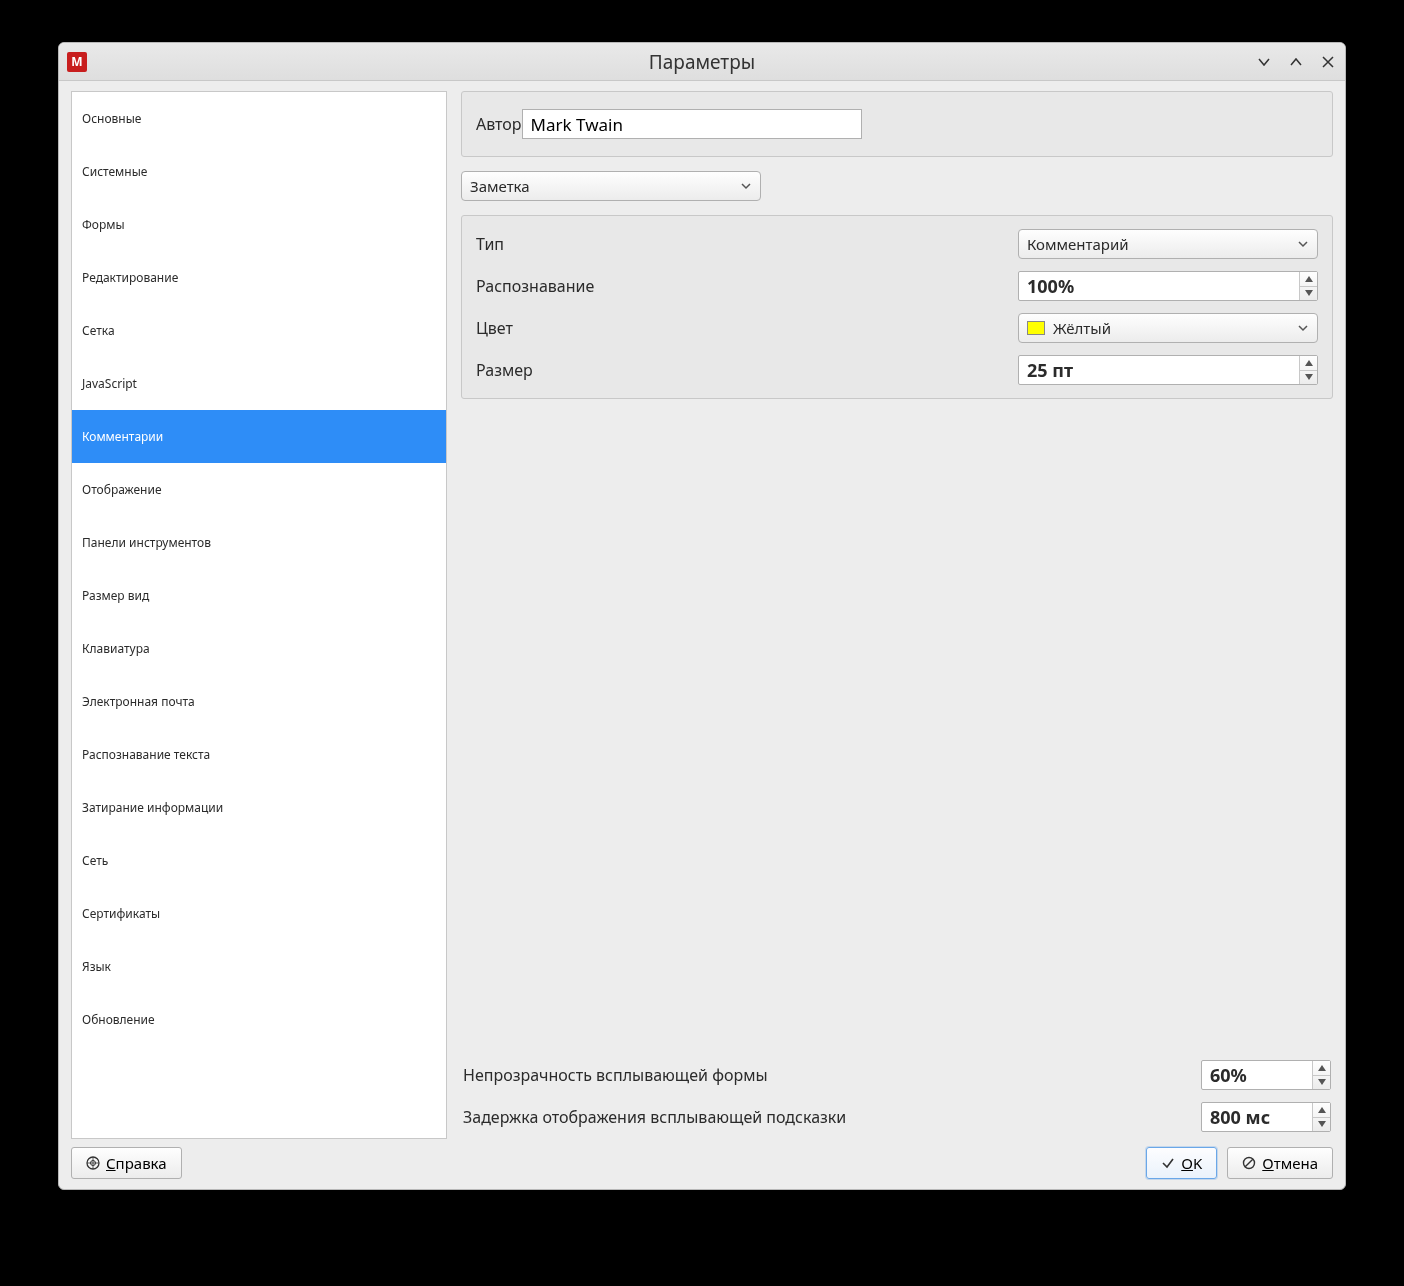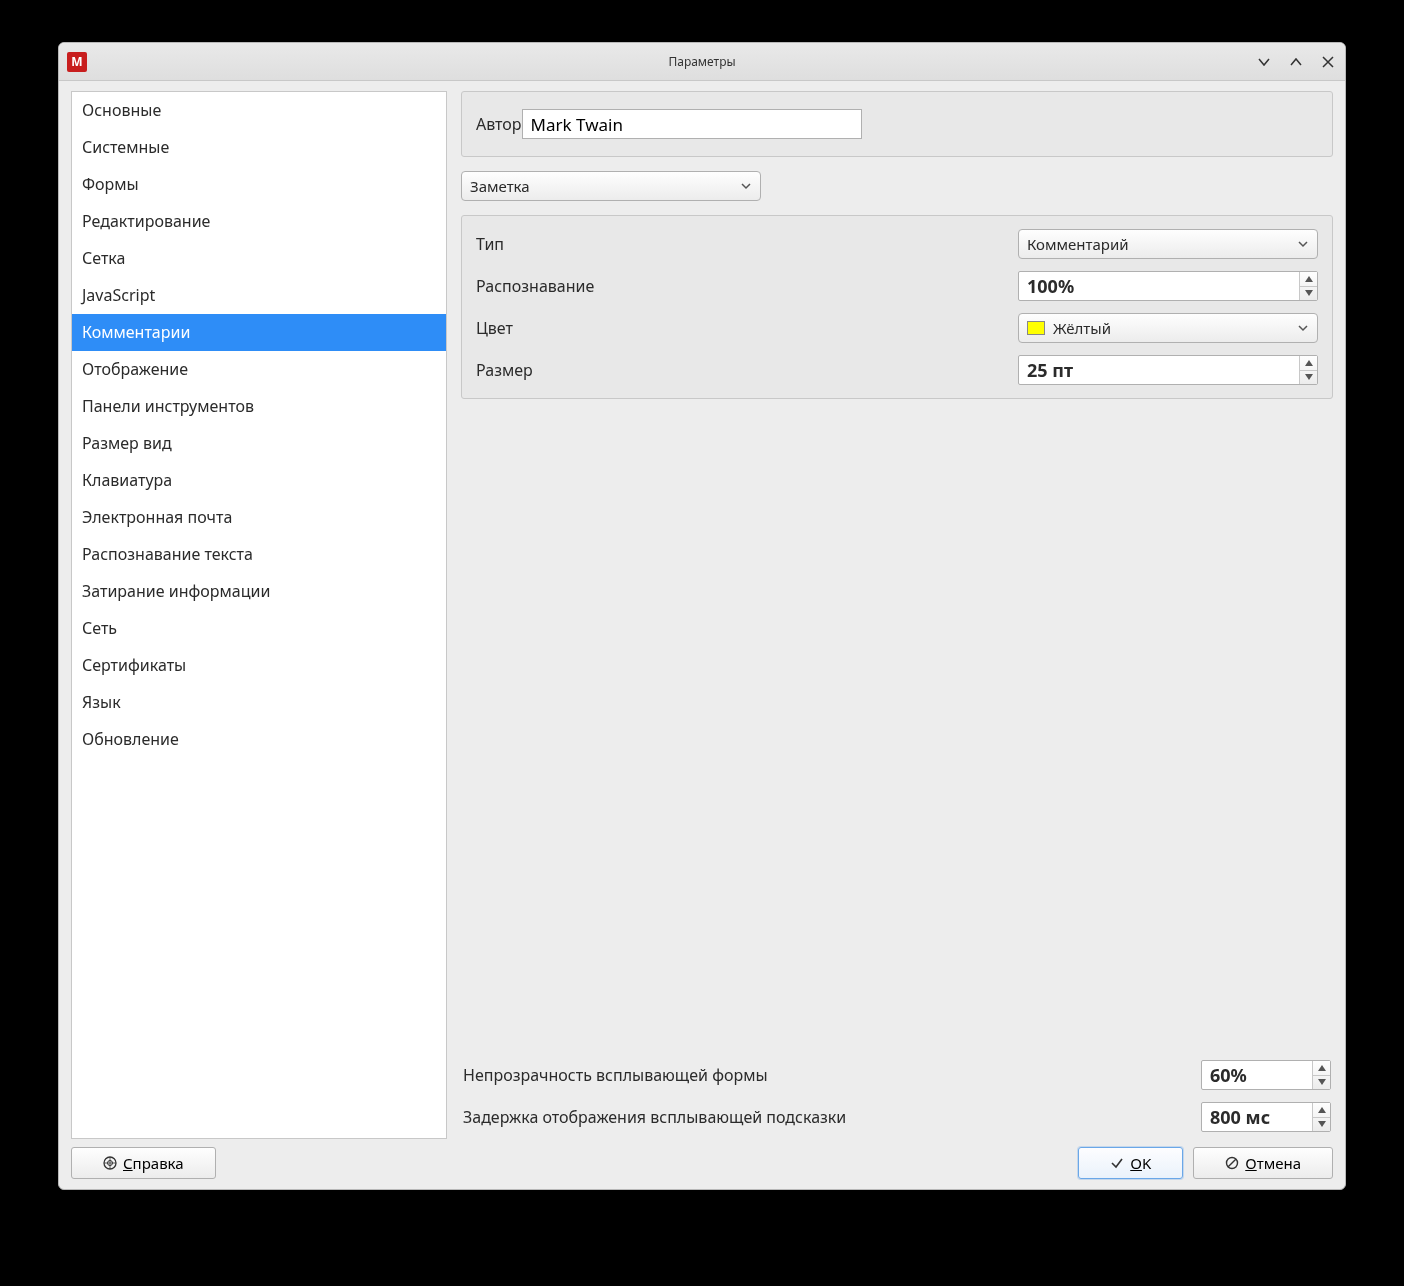--- a/index.html
+++ b/index.html
@@ -47,21 +47,21 @@
   .app-icon::after {
     content: "M";
     color: #fff;
     font-size: 12px;
     font-weight: bold;
   }
   .title-text {
     position: absolute;
     left: 0; right: 0;
     text-align: center;
-    font-size: 12px;
+    font-size: 19px;
     color: #333;
     pointer-events: none;
   }
   .win-controls {
     margin-left: auto;
     display: flex;
     gap: 14px;
     align-items: center;
   }
   .win-btn {
@@ -78,22 +78,22 @@
     gap: 14px;
     overflow: hidden;
   }
   .sidebar {
     width: 376px;
     background: #fff;
     border: 1px solid #c8c8c8;
     overflow-y: auto;
   }
   .sidebar-item {
-    padding: 6px 10px;
-    font-size: 16px;
+    padding: 14px 10px;
+    font-size: 12px;
     line-height: 25px;
     cursor: pointer;
     white-space: nowrap;
   }
   .sidebar-item.selected {
     background: #2e8df7;
     color: #fff;
   }
   .main {
     flex: 1;
@@ -187,21 +187,21 @@
   .bottom-rows .spinner { width: 130px; }
   .footer {
     height: 50px;
     padding: 8px 12px 10px 12px;
     display: flex;
     align-items: center;
     gap: 10px;
   }
   .btn {
     height: 32px;
-    padding: 0 31px;
+    padding: 0 14px;
     border: 1px solid #b0b0b0;
     background: linear-gradient(#fefefe, #ececec);
     border-radius: 3px;
     display: inline-flex;
     align-items: center;
     gap: 6px;
     font-size: 15px;
     cursor: pointer;
     font-family: inherit;
   }

